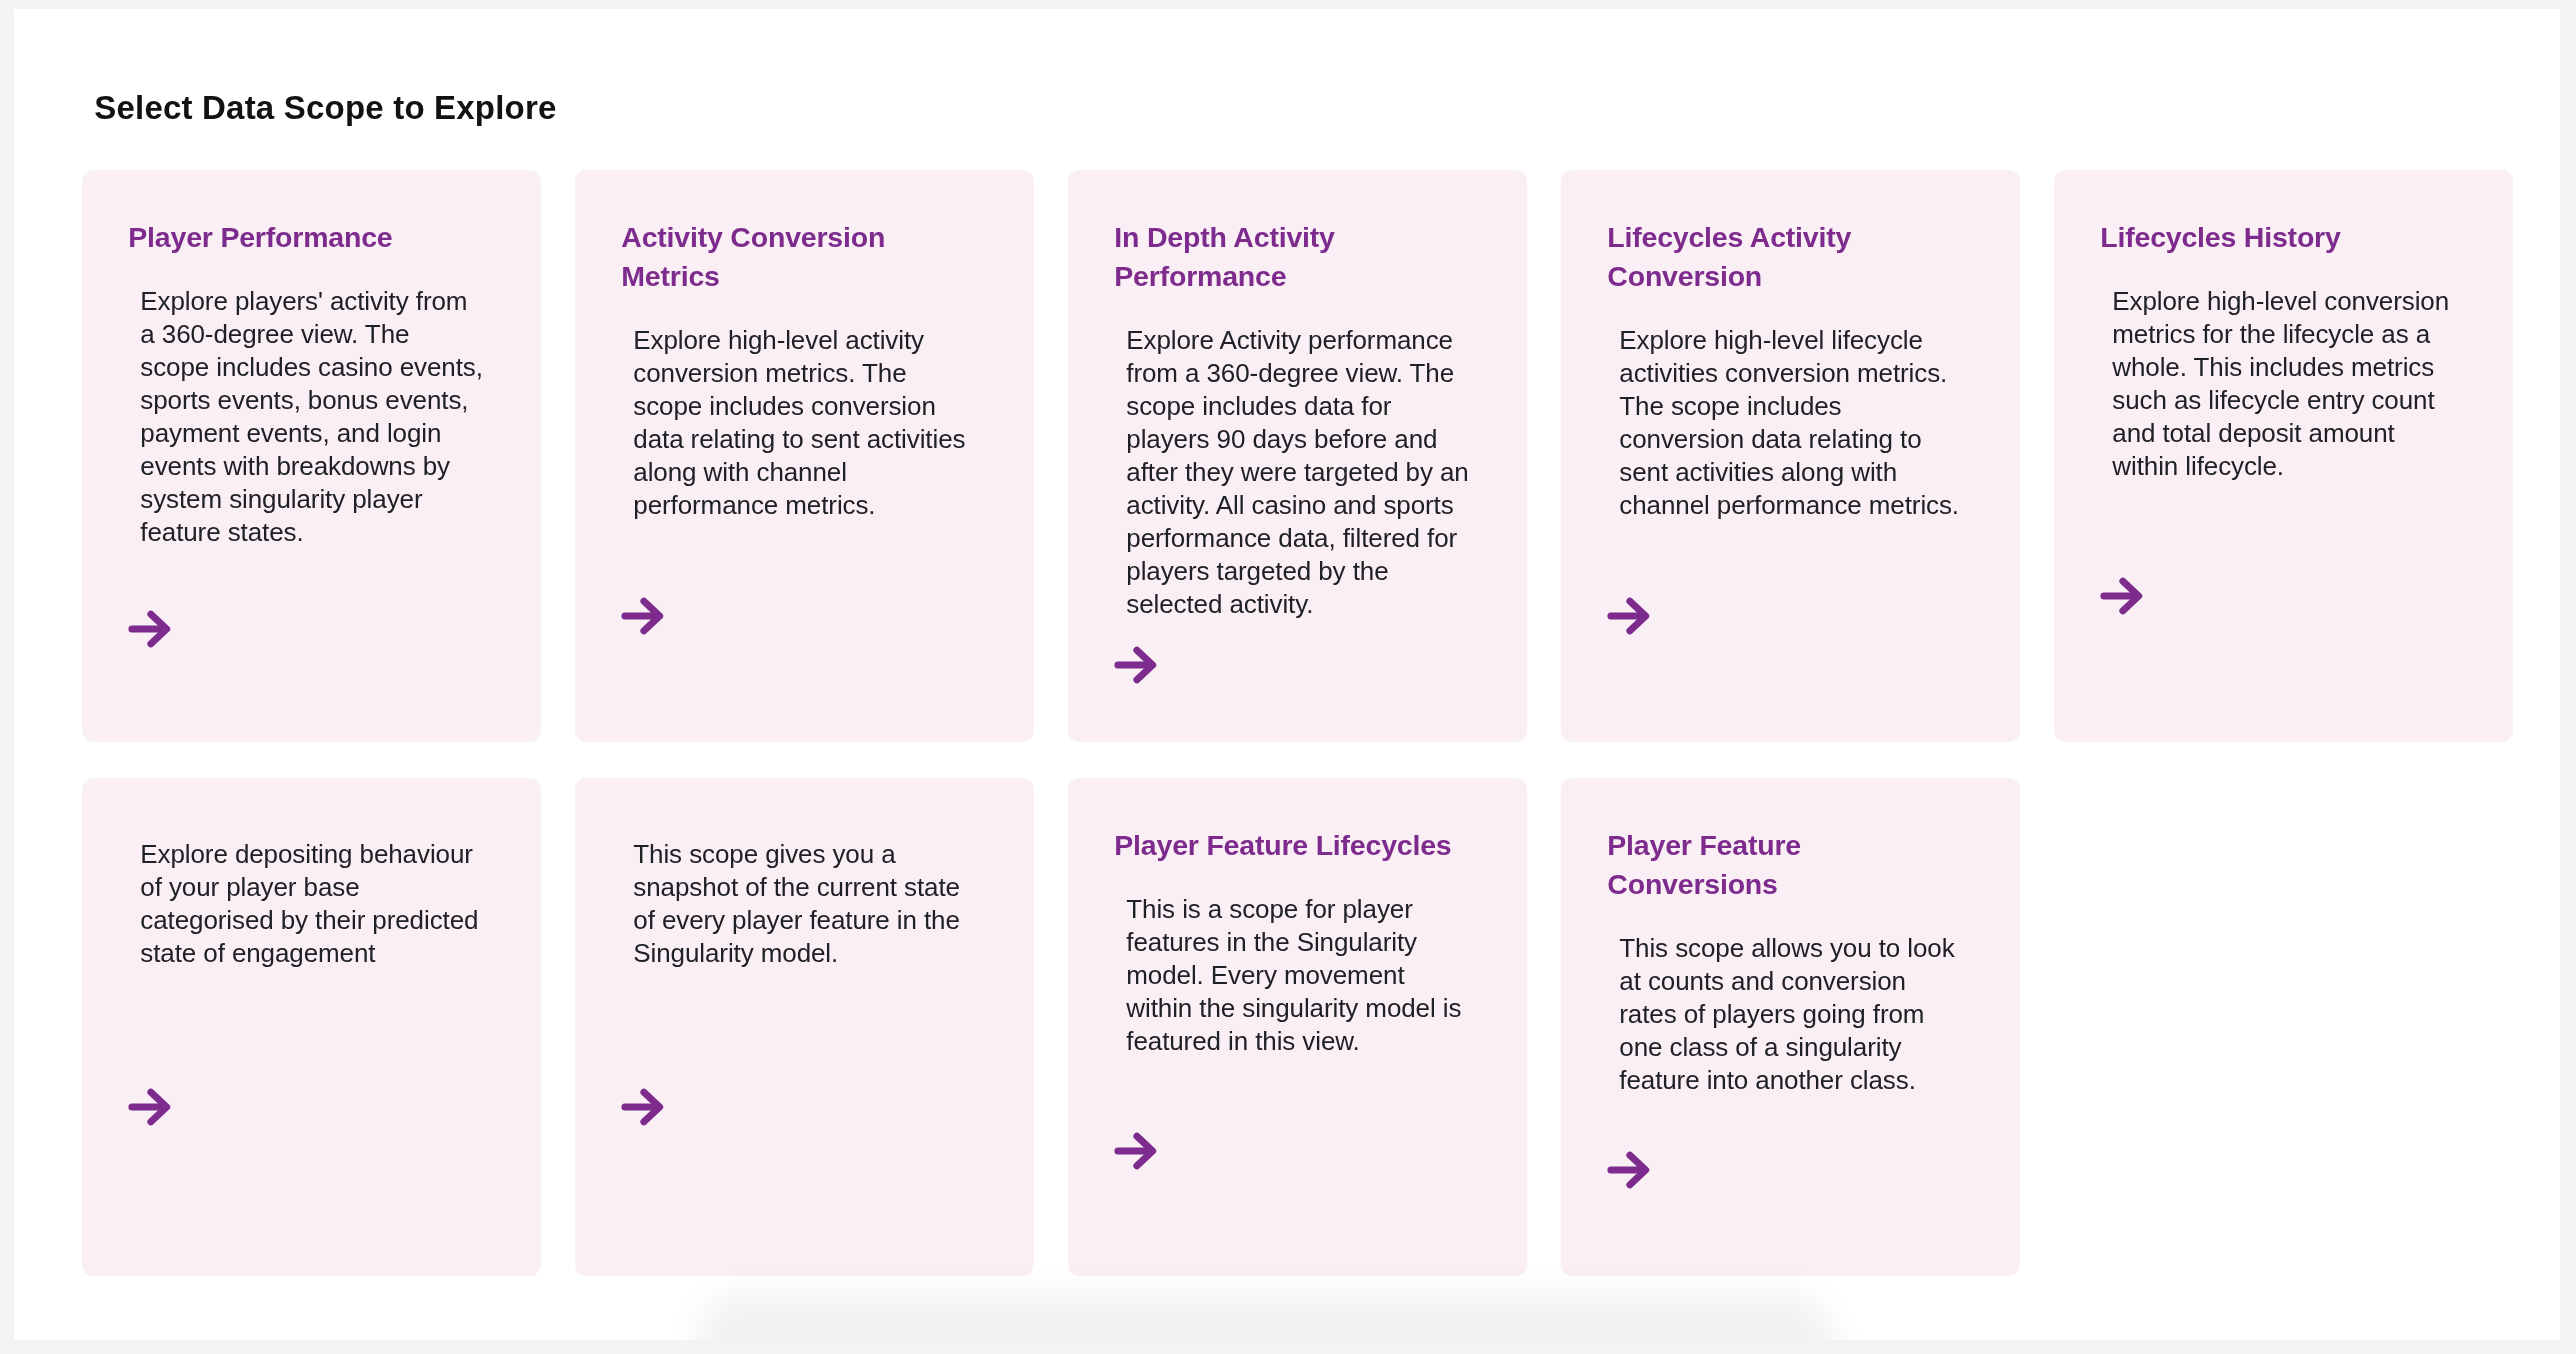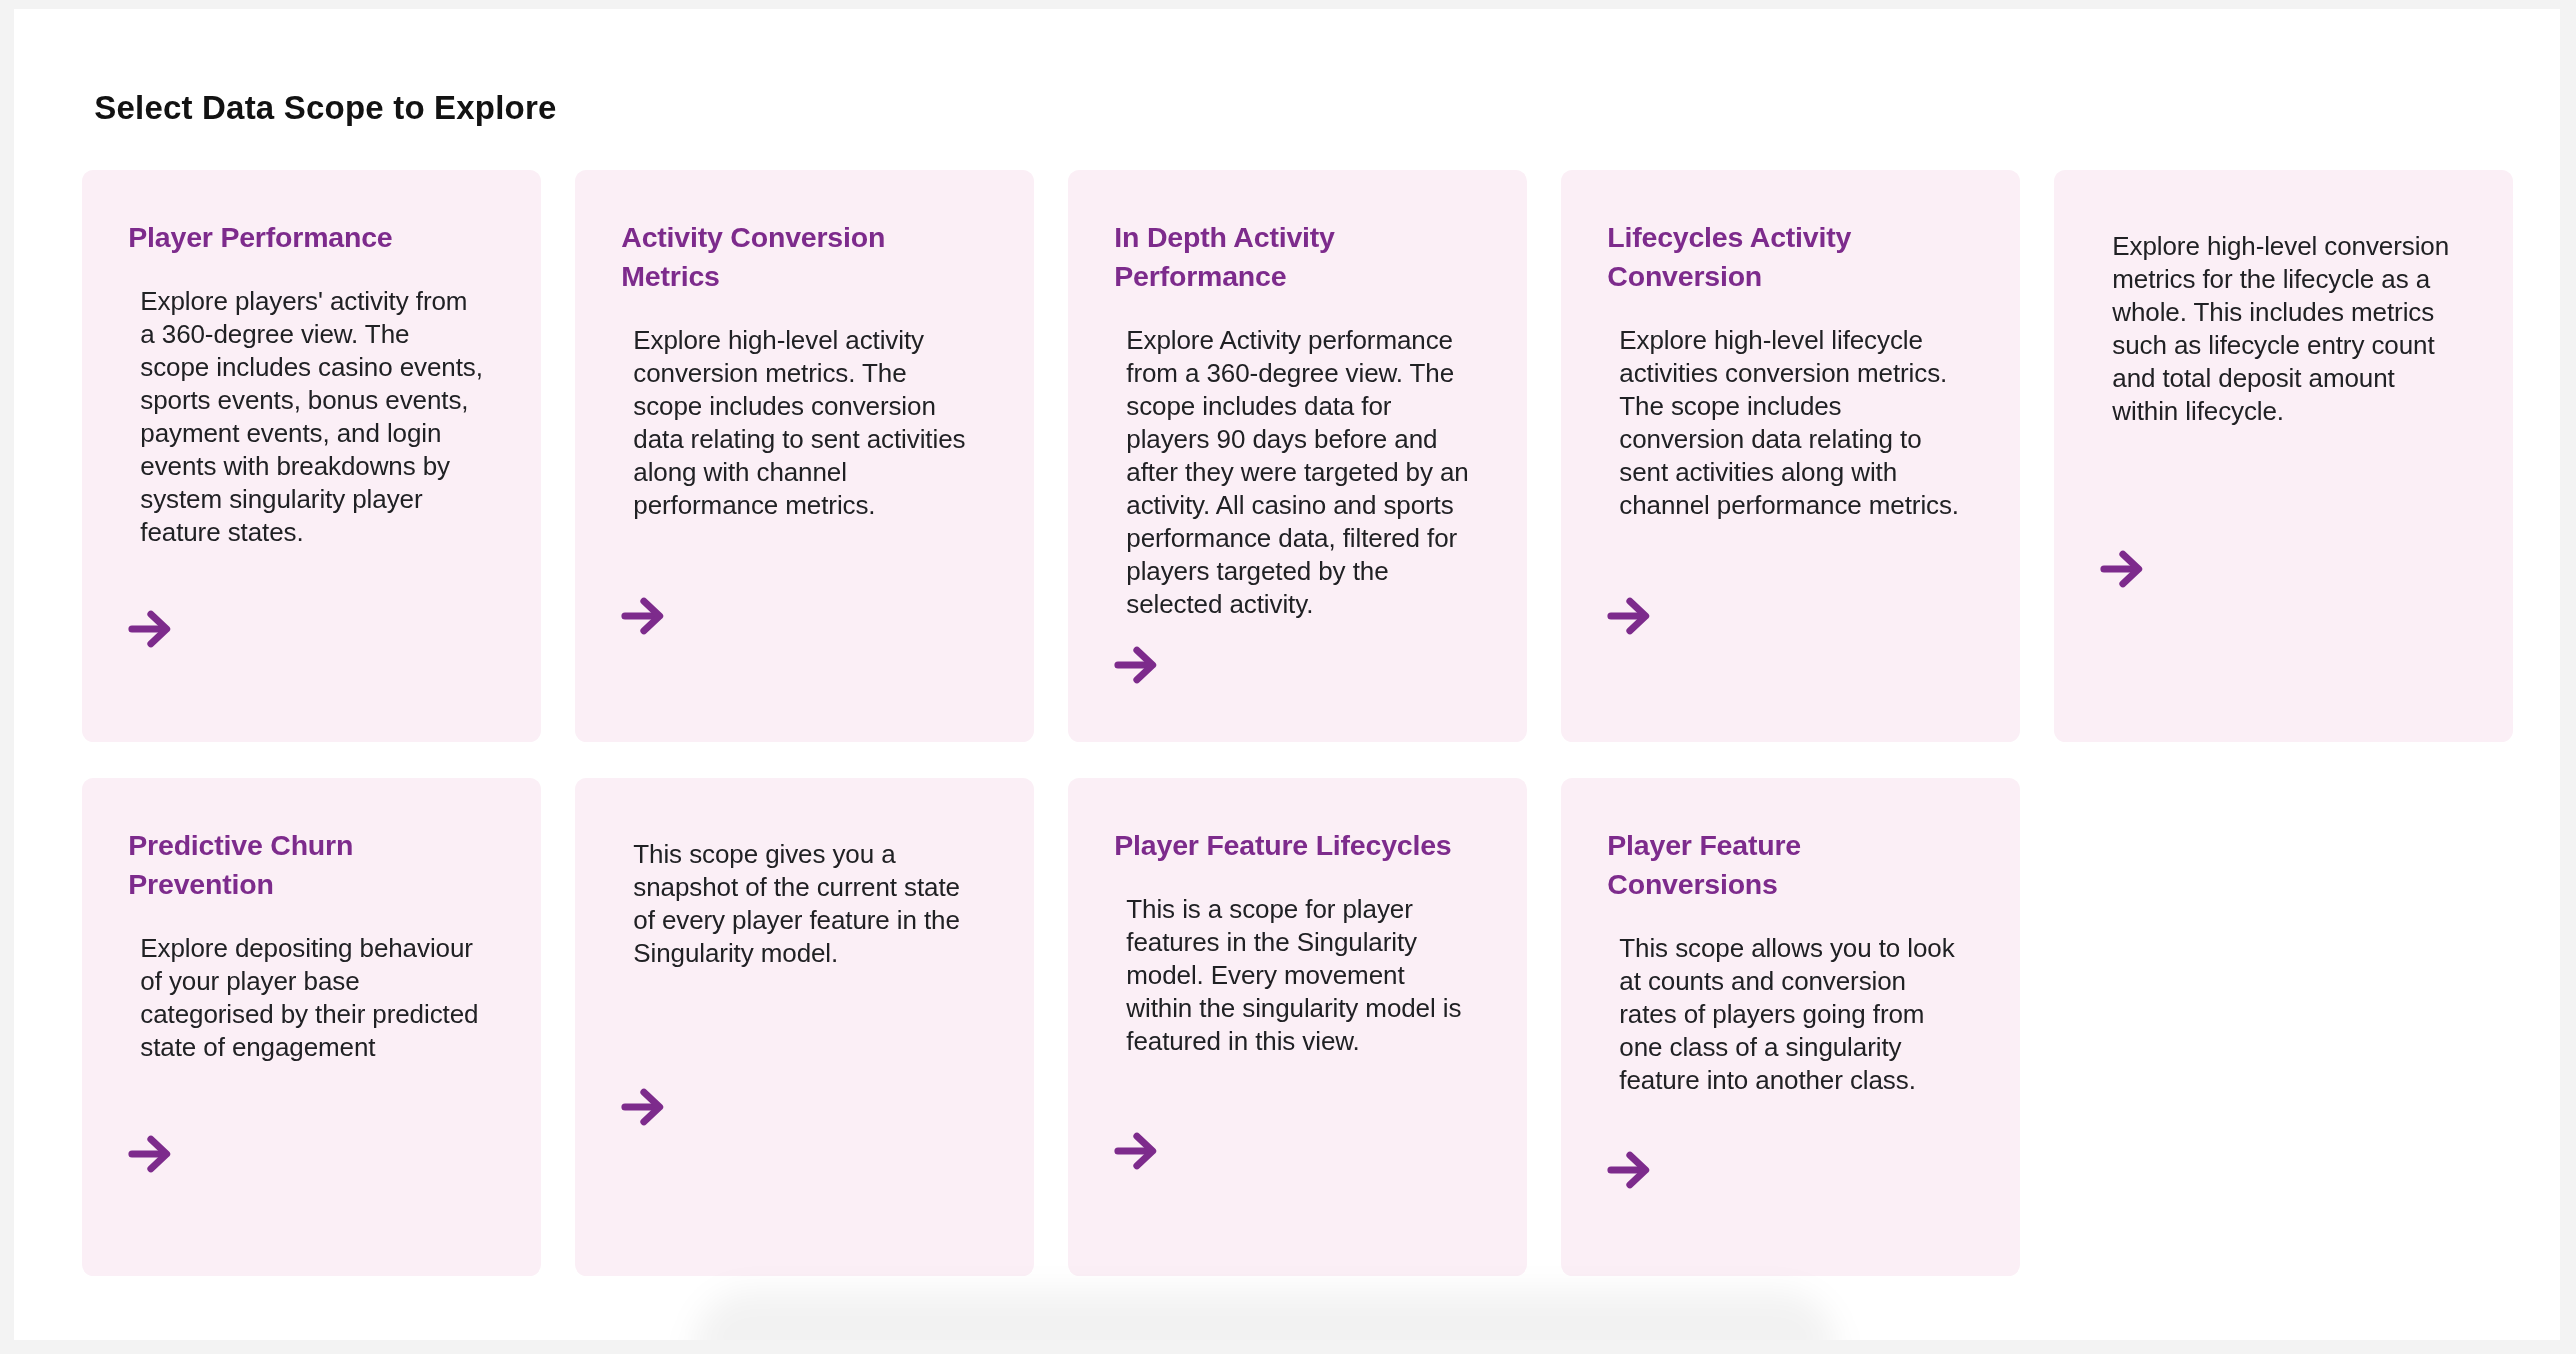--- a/index.html
+++ b/index.html
@@ -156,34 +156,33 @@
       <button class="arrow-btn" type="button">
         <svg width="44" height="38" viewBox="0 0 46 40" fill="none" xmlns="http://www.w3.org/2000/svg">
           <path d="M4 20 H39" stroke="currentColor" stroke-width="7.5" stroke-linecap="round"></path>
           <path d="M24 4.5 L40.5 20 L24 35.5" stroke="currentColor" stroke-width="7.5" stroke-linecap="round" stroke-linejoin="round"></path>
         </svg>
       </button>
     </div>
   </div>
 
   <div class="card">
+    <h2 class="card-title">Lifecycles History</h2>
     <p class="card-desc">Explore high-level conversion metrics for the lifecycle as a whole. This includes metrics such as lifecycle entry count and total deposit amount within lifecycle.</p>
     <div class="arrow-wrap">
       <button class="arrow-btn" type="button">
         <svg width="44" height="38" viewBox="0 0 46 40" fill="none" xmlns="http://www.w3.org/2000/svg">
           <path d="M4 20 H39" stroke="currentColor" stroke-width="7.5" stroke-linecap="round"></path>
           <path d="M24 4.5 L40.5 20 L24 35.5" stroke="currentColor" stroke-width="7.5" stroke-linecap="round" stroke-linejoin="round"></path>
         </svg>
       </button>
     </div>
   </div>
 
   <div class="card">
-    <h2 class="card-title">Predictive Churn
-Prevention</h2>
     <p class="card-desc">Explore depositing behaviour of your player base categorised by their predicted state of engagement</p>
     <div class="arrow-wrap">
       <button class="arrow-btn" type="button">
         <svg width="44" height="38" viewBox="0 0 46 40" fill="none" xmlns="http://www.w3.org/2000/svg">
           <path d="M4 20 H39" stroke="currentColor" stroke-width="7.5" stroke-linecap="round"></path>
           <path d="M24 4.5 L40.5 20 L24 35.5" stroke="currentColor" stroke-width="7.5" stroke-linecap="round" stroke-linejoin="round"></path>
         </svg>
       </button>
     </div>
   </div>

